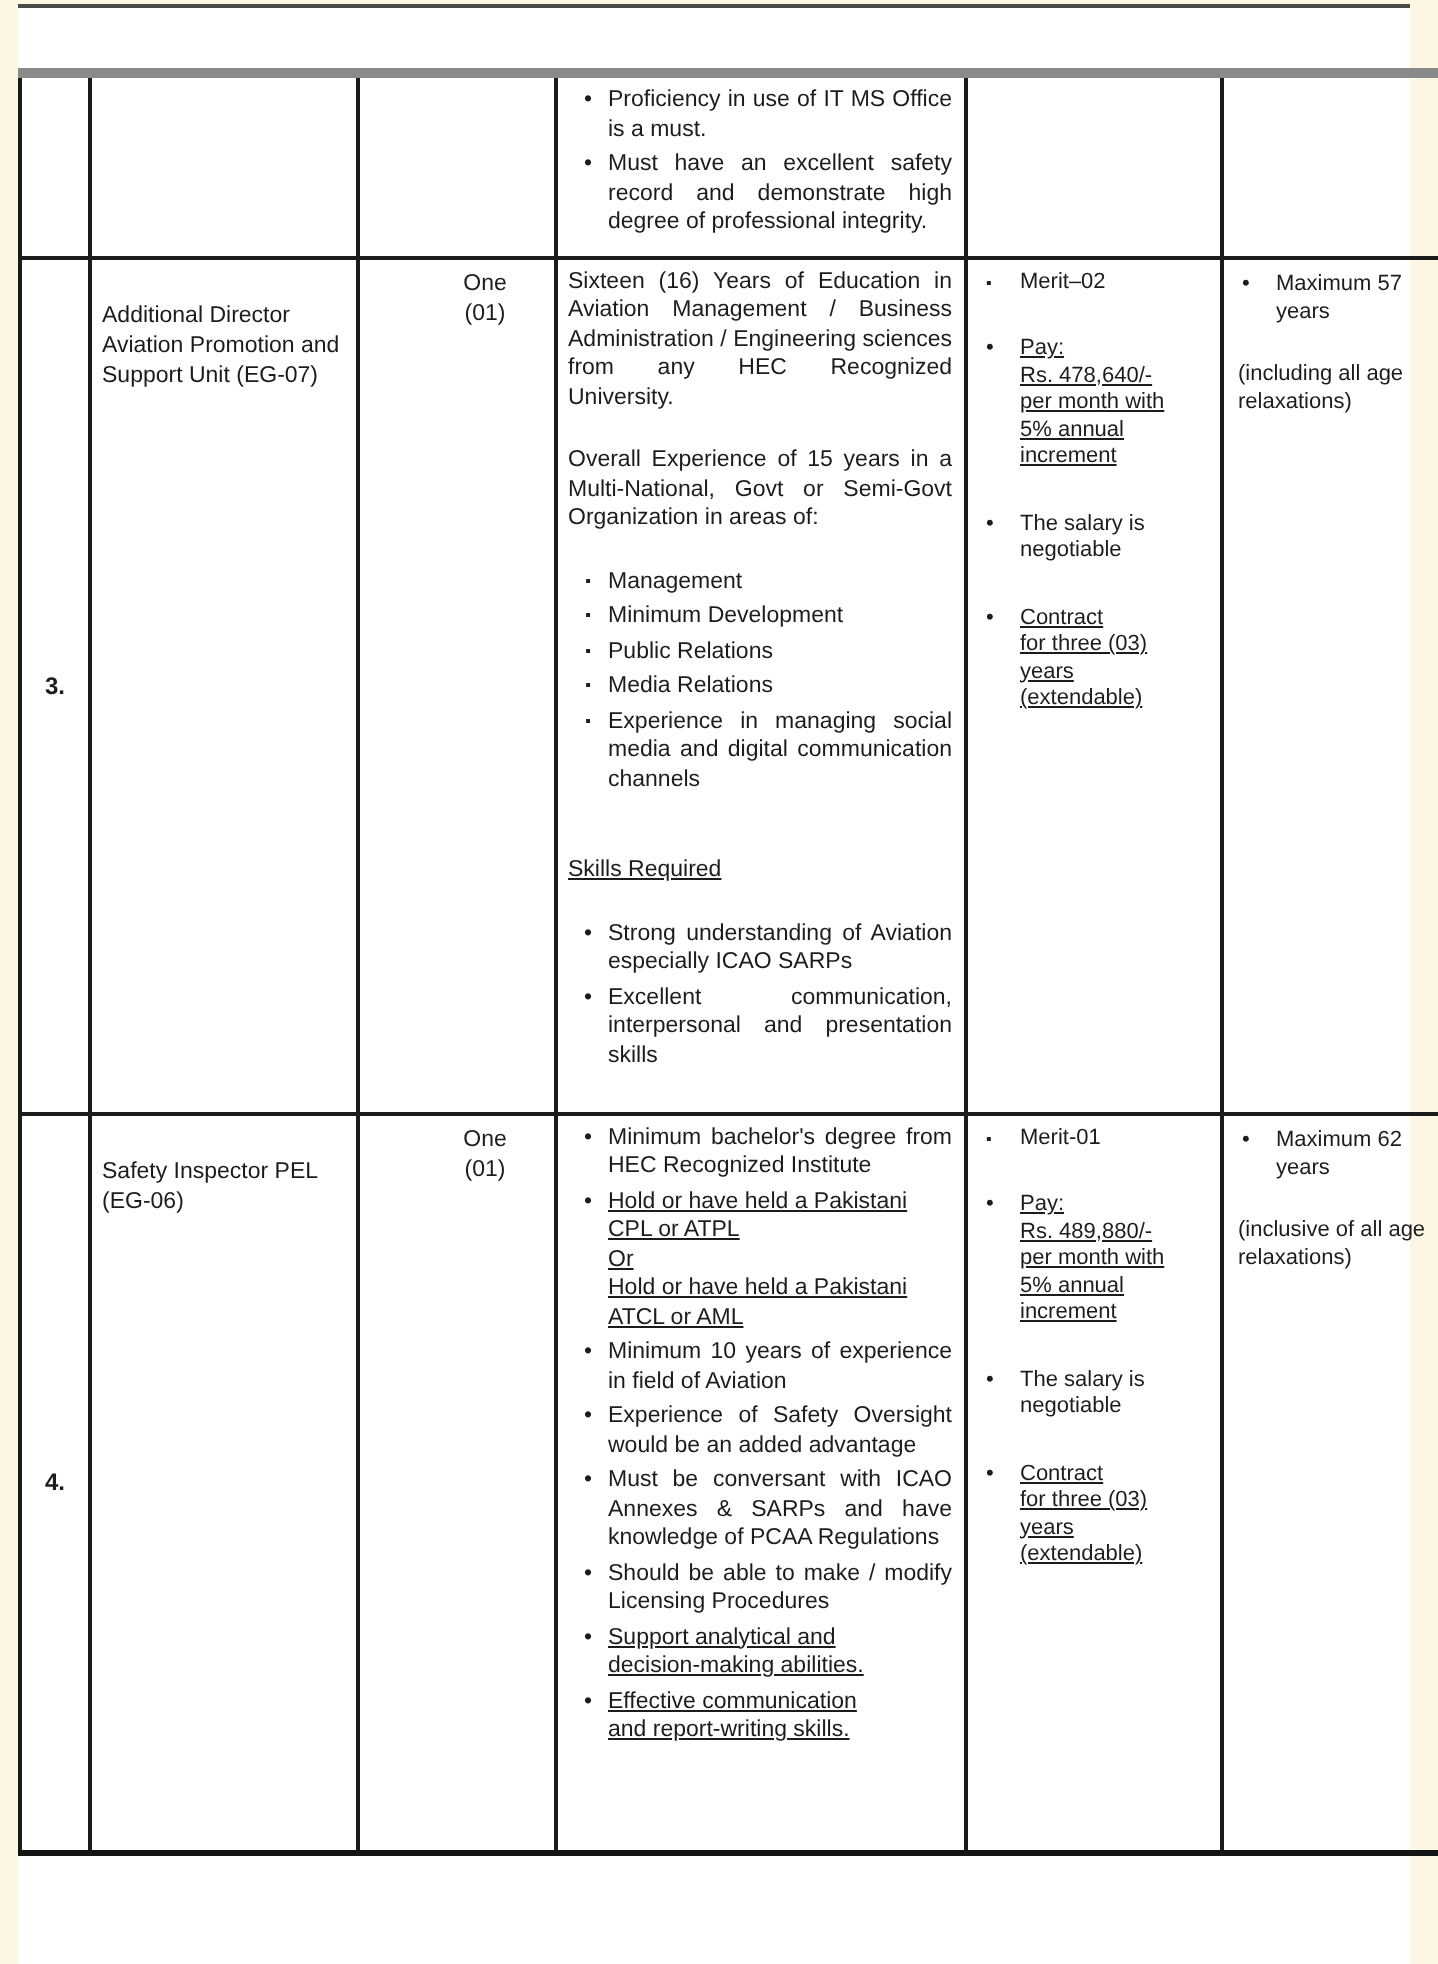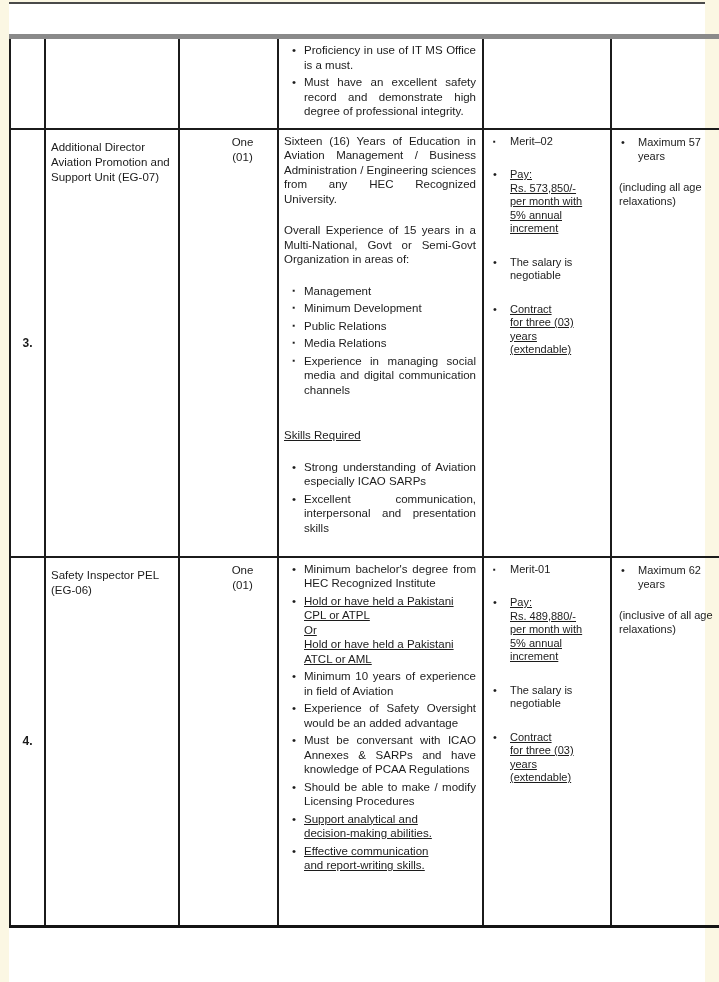--- a/index.html
+++ b/index.html
@@ -25,21 +25,21 @@
   tr.r0{height:92px;}
   tr.r1{height:428px;}
   tr.r2{height:370px;}
   .c-serial{width:33px;vertical-align:middle;text-align:center;font-weight:bold;font-size:12px;}
   .c-pos{width:132px;}
   .c-count{width:69px;text-align:center;padding-left:28px;}
   .c-qual{width:203px;}
   .c-quota{width:126px;}
   .c-age{width:121px;}
   .pad{padding:4px 6px;}
-  .c-pos .pad{font-size:11.5px;line-height:15px;padding:10px 5px;}
+  .c-pos .pad{font-size:11.5px;line-height:15px;padding:21px 5px;}
   .c-count .pad{font-size:11.5px;line-height:15px;padding-top:5px;}
   .c-qual .pad{font-size:11.5px;line-height:14.5px;padding:4px 6px 4px 5px;}
   .c-quota .pad{font-size:11px;line-height:13.5px;padding:5px 4px 4px 7px;}
   .c-age .pad{font-size:11px;line-height:14px;padding:5px 5px 4px 7px;}
   .blk{margin:0 0 3px 0;}
   .bitem{display:flex;}
   .glyph{flex:0 0 20px;text-align:center;}
   .sqglyph{flex:0 0 20px;text-align:center;font-size:8px;}
   .c-quota .glyph,.c-age .glyph,.c-quota .sqglyph{flex:0 0 17px;text-align:left;padding-left:2px;}
   .btext{flex:1;text-align:justify;}
@@ -144,21 +144,21 @@
           <div class="pad">
             <div class="blk bitem">
               <span class="sqglyph">▪</span>
               <div class="btext">Merit–02</div>
             </div>
             <div class="gap"></div>
             <div class="blk bitem">
               <span class="glyph">•</span>
               <div class="btext">
                 <div class="bline">Pay:</div>
-                <div class="bline">Rs. 573,850/-</div>
+                <div class="bline">Rs. 478,640/-</div>
                 <div class="bline">per month with</div>
                 <div class="bline">5% annual</div>
                 <div class="bline">increment</div>
               </div>
             </div>
             <div class="gap"></div>
             <div class="blk bitem">
               <span class="glyph">•</span>
               <div class="btext">The salary is negotiable</div>
             </div>

